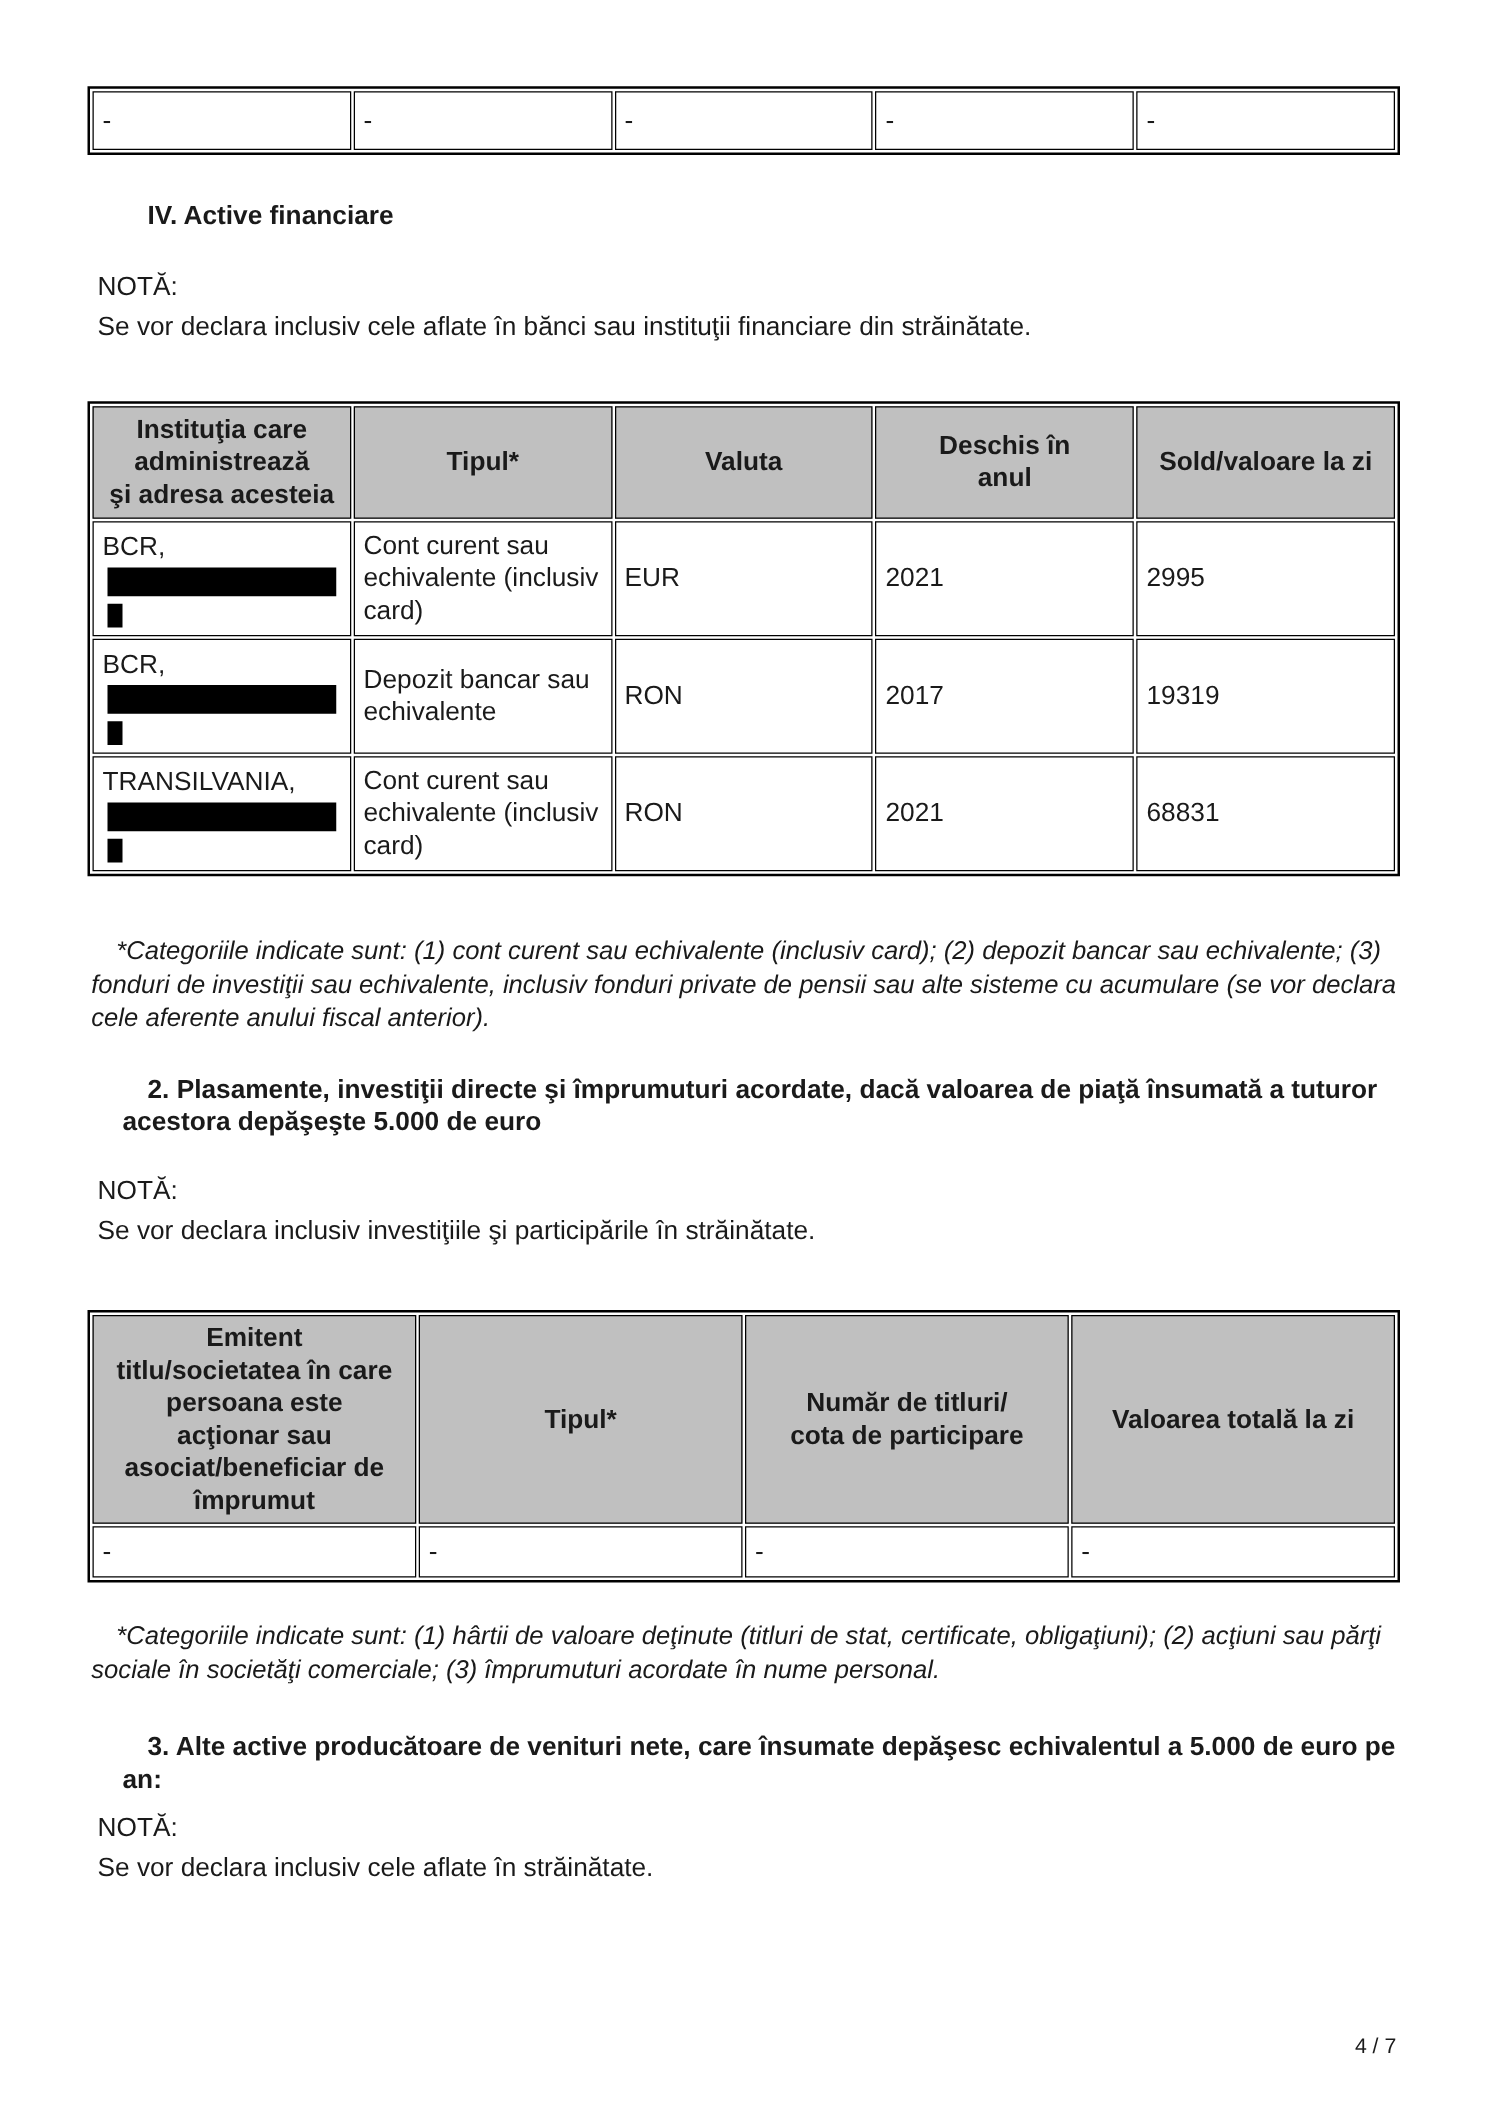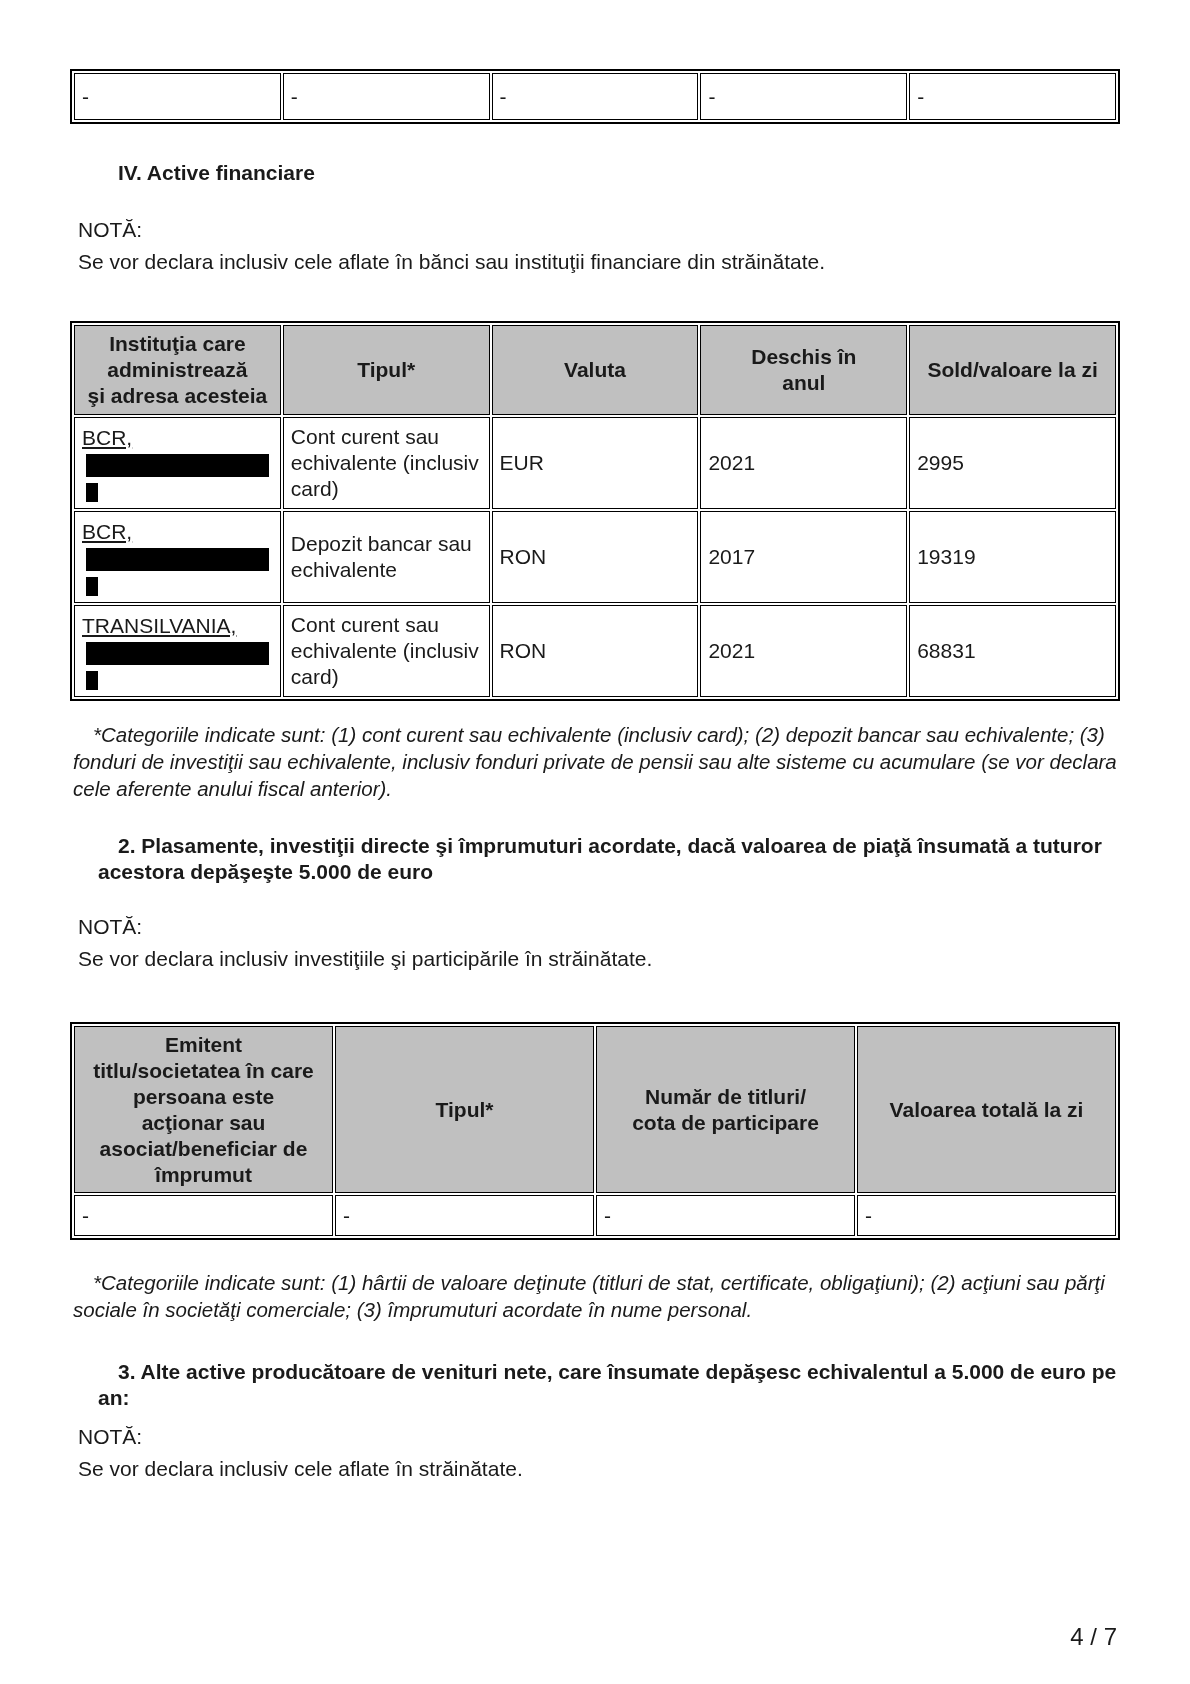--- a/index.html
+++ b/index.html
@@ -33,21 +33,21 @@
   .hdr td{
     background:#c0c0c0;
     font-weight:bold;
     text-align:center;
     vertical-align:middle;
   }
   .prelines{white-space:pre-line;}
   .t-top td{height:37px;}
   .t1-hdr td{height:80px;}
   .t1 tr.data td{height:82px;}
-  .t1 td.inst{vertical-align:middle;text-decoration:underline;}
+  .t1 td.inst{vertical-align:middle;}
   .t2-hdr td{height:157px;margin-top:10px;}
   .t2 tr.data td, .t3 tr.data td{height:31px;vertical-align:middle;}
   .t3-hdr td{height:30px;}
   .para{margin:0 0 0 3px;text-indent:20px;}
   .bold{font-weight:bold;margin-left:28px;}
   .nota{margin-left:8px;}
   .nota .lbl{margin-bottom:6px;}
   .footnote{
     margin:0 0 0 3px;text-indent:20px;
     font-style:italic;
@@ -58,28 +58,28 @@
     margin:4px 0 0 4px;
   }
   .bar-small{
     width:12px;height:19px;background:#000;
     margin:6px 0 0 4px;
   }
   .bankline{line-height:25px;}
   .pagenum{
     position:absolute;
     right:73px;top:1624px;
-    font-size:24px;
+    font-size:17px;
   }
   
   .mt-title{margin-top:36px;}
   .mt-s1{margin-top:33px;}
   .mt-nota1{margin-top:31px;}
   .mt-t1{margin-top:46px;}
-  .mt-fn1{margin-top:20px;}
+  .mt-fn1{margin-top:46px;}
   .mt-s2{margin-top:31px;}
   .mt-nota2{margin-top:29px;}
   .mt-t2{margin-top:50px;}
   .mt-fn2{margin-top:29px;}
   .mt-s3{margin-top:36px;}
   .mt-t3{margin-top:47px;}
   .mt-nota3{margin-top:13px;}
 </style>
 </head>
 <body>

